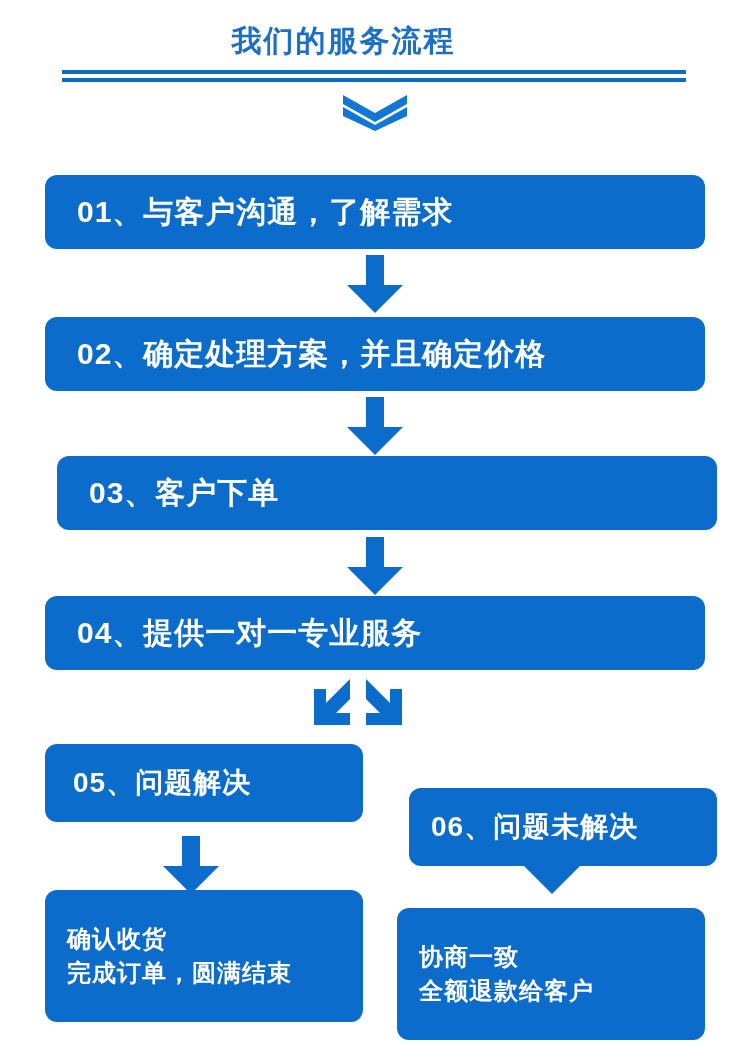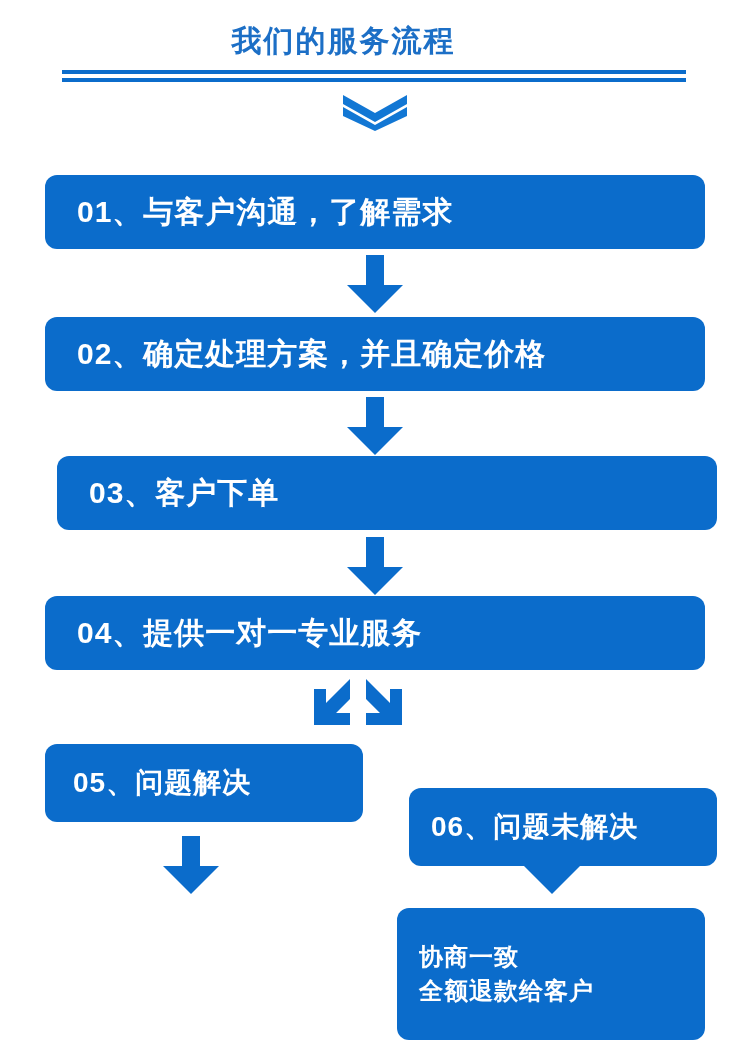--- a/index.html
+++ b/index.html
@@ -212,20 +212,26 @@
   </div>
 
   <svg class="arrow-down" style="left:163px; top:836px;" viewBox="0 0 56 58">
     <path d="M19 0 H37 V30 H56 L28 58 L0 30 H19 Z" fill="#0B6CCB"></path>
   </svg>
 
   <svg class="arrow-down" style="left:524px; top:836px;" viewBox="0 0 56 58">
     <path d="M19 0 H37 V30 H56 L28 58 L0 30 H19 Z" fill="#0B6CCB"></path>
   </svg>
 
+  <div class="step-box result left" style="top:890px;">
+    <span class="result-label">
+      <span>确认收货</span>
+      <span class="line2">完成订单，圆满结束</span>
+    </span>
+  </div>
 
   <div class="step-box result right" style="top:908px;">
     <span class="result-label">
       <span>协商一致</span>
       <span class="line2">全额退款给客户</span>
     </span>
   </div>
 
 </div>
 

